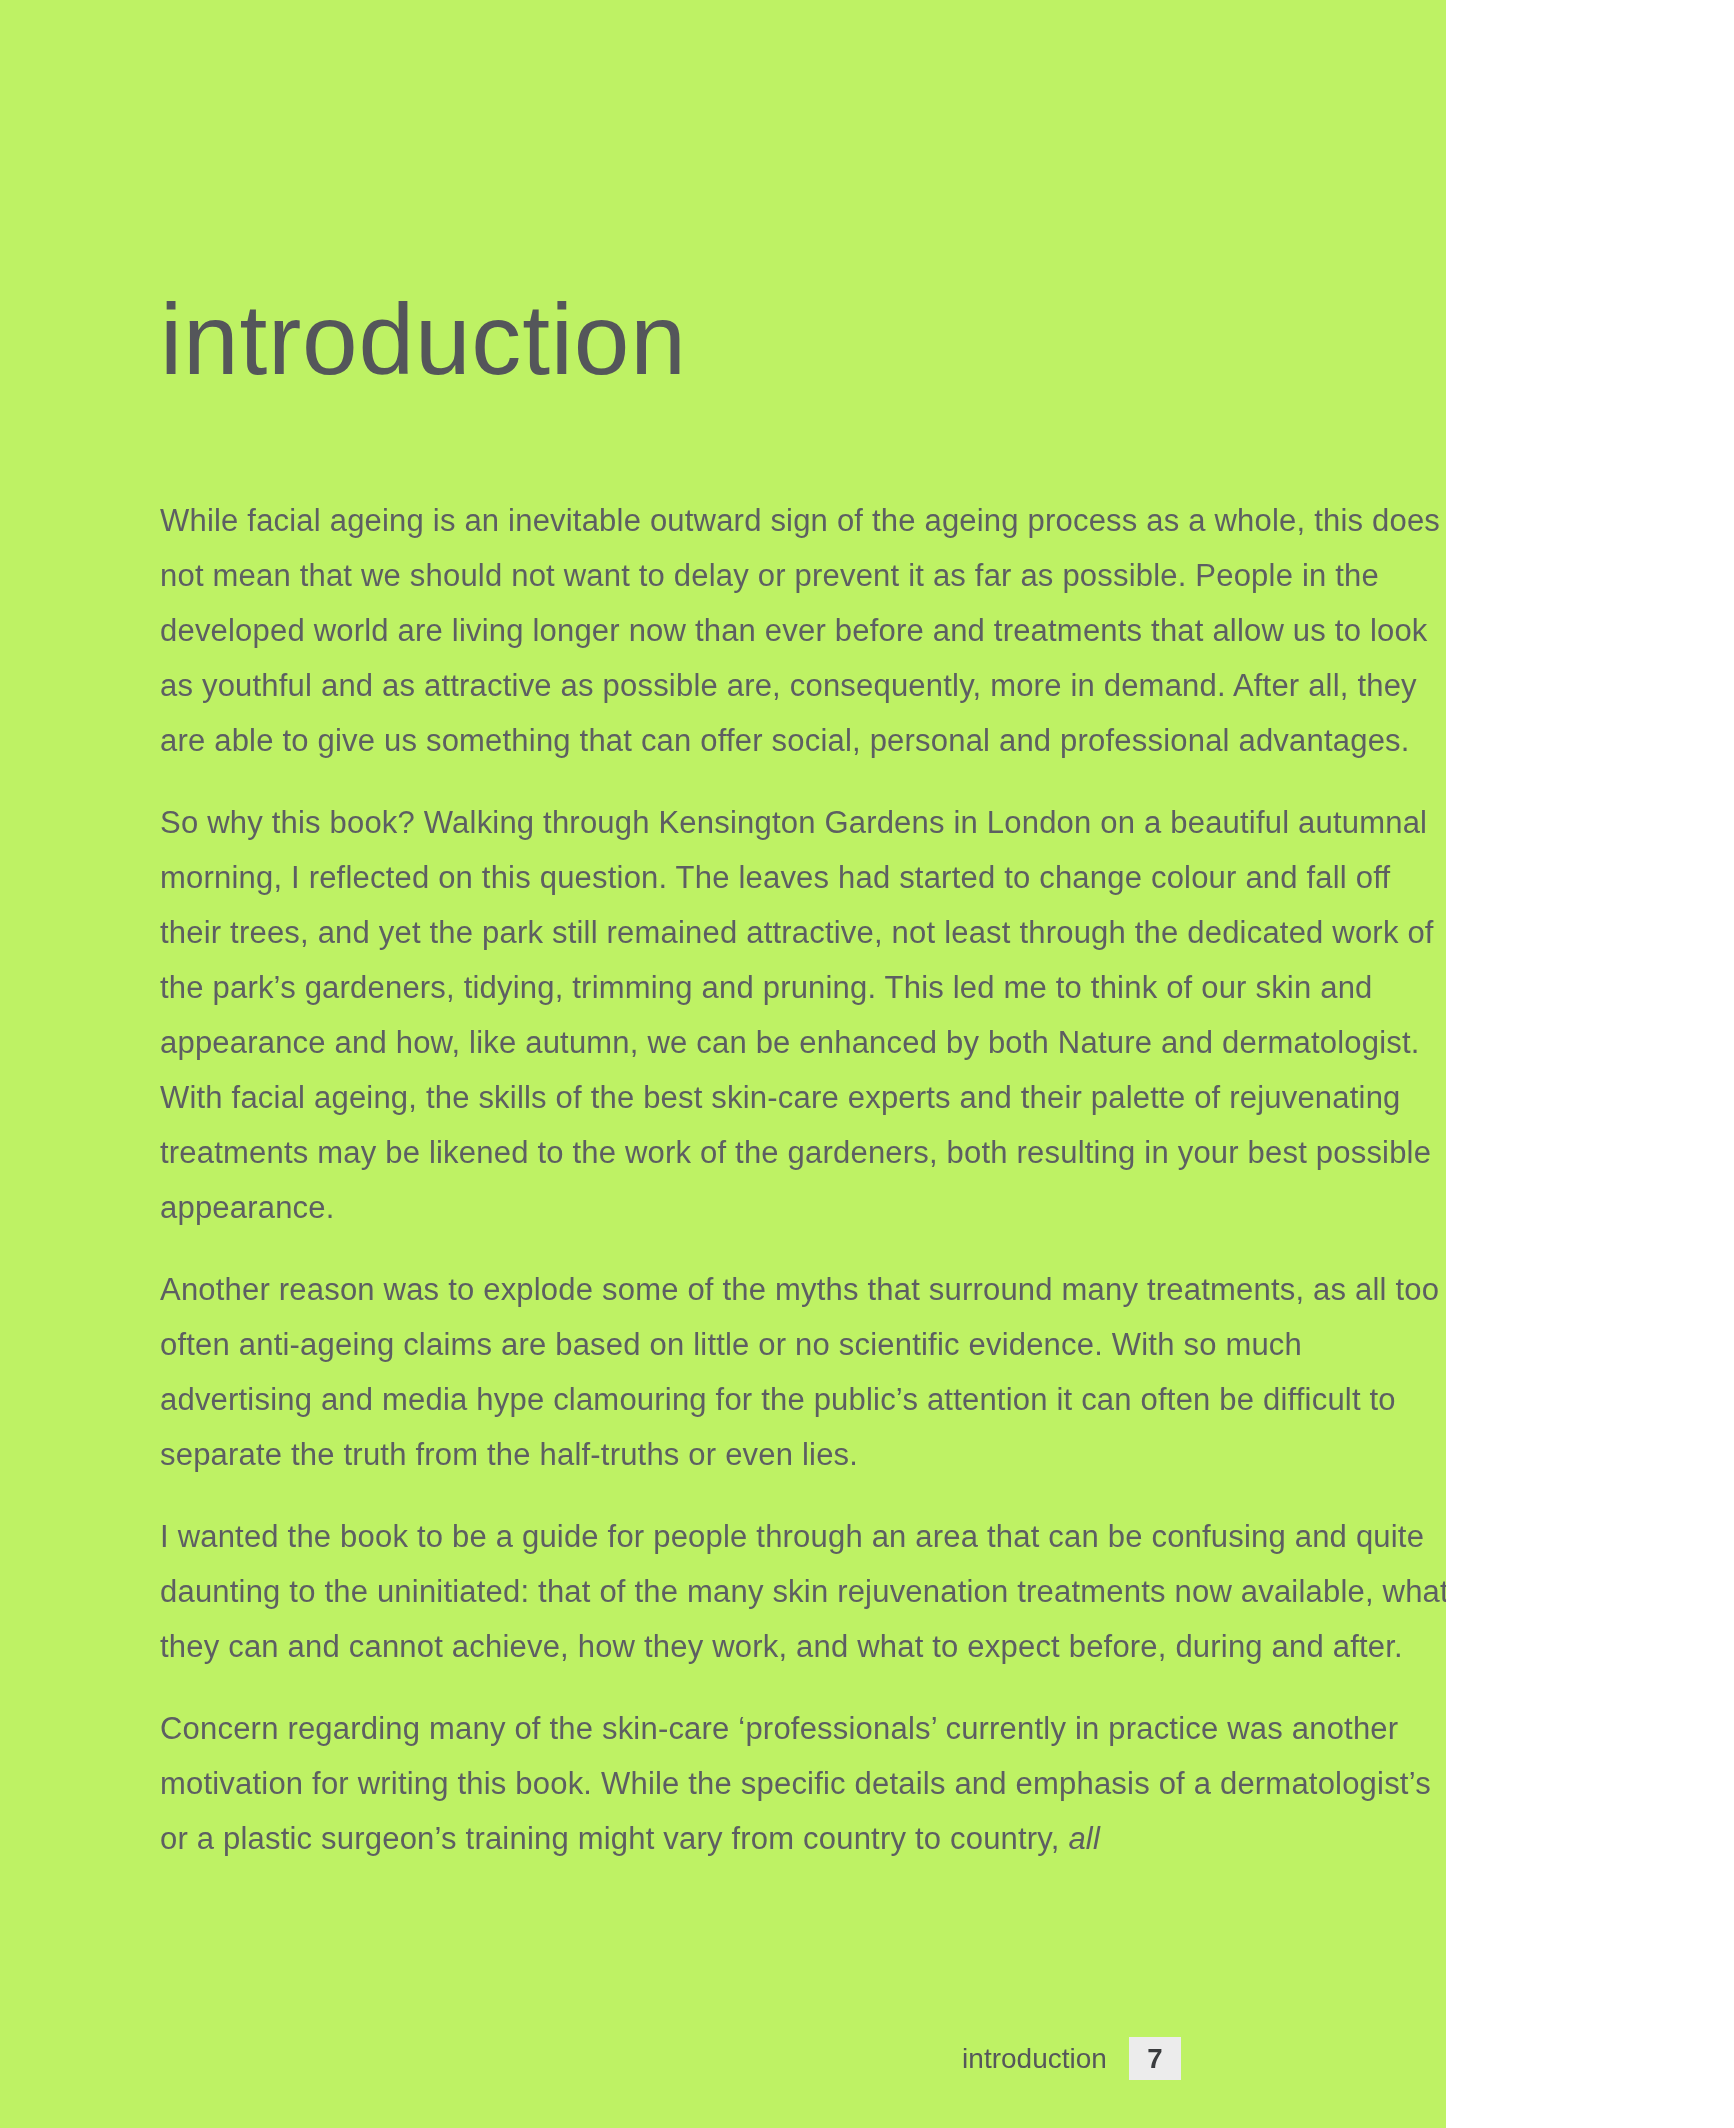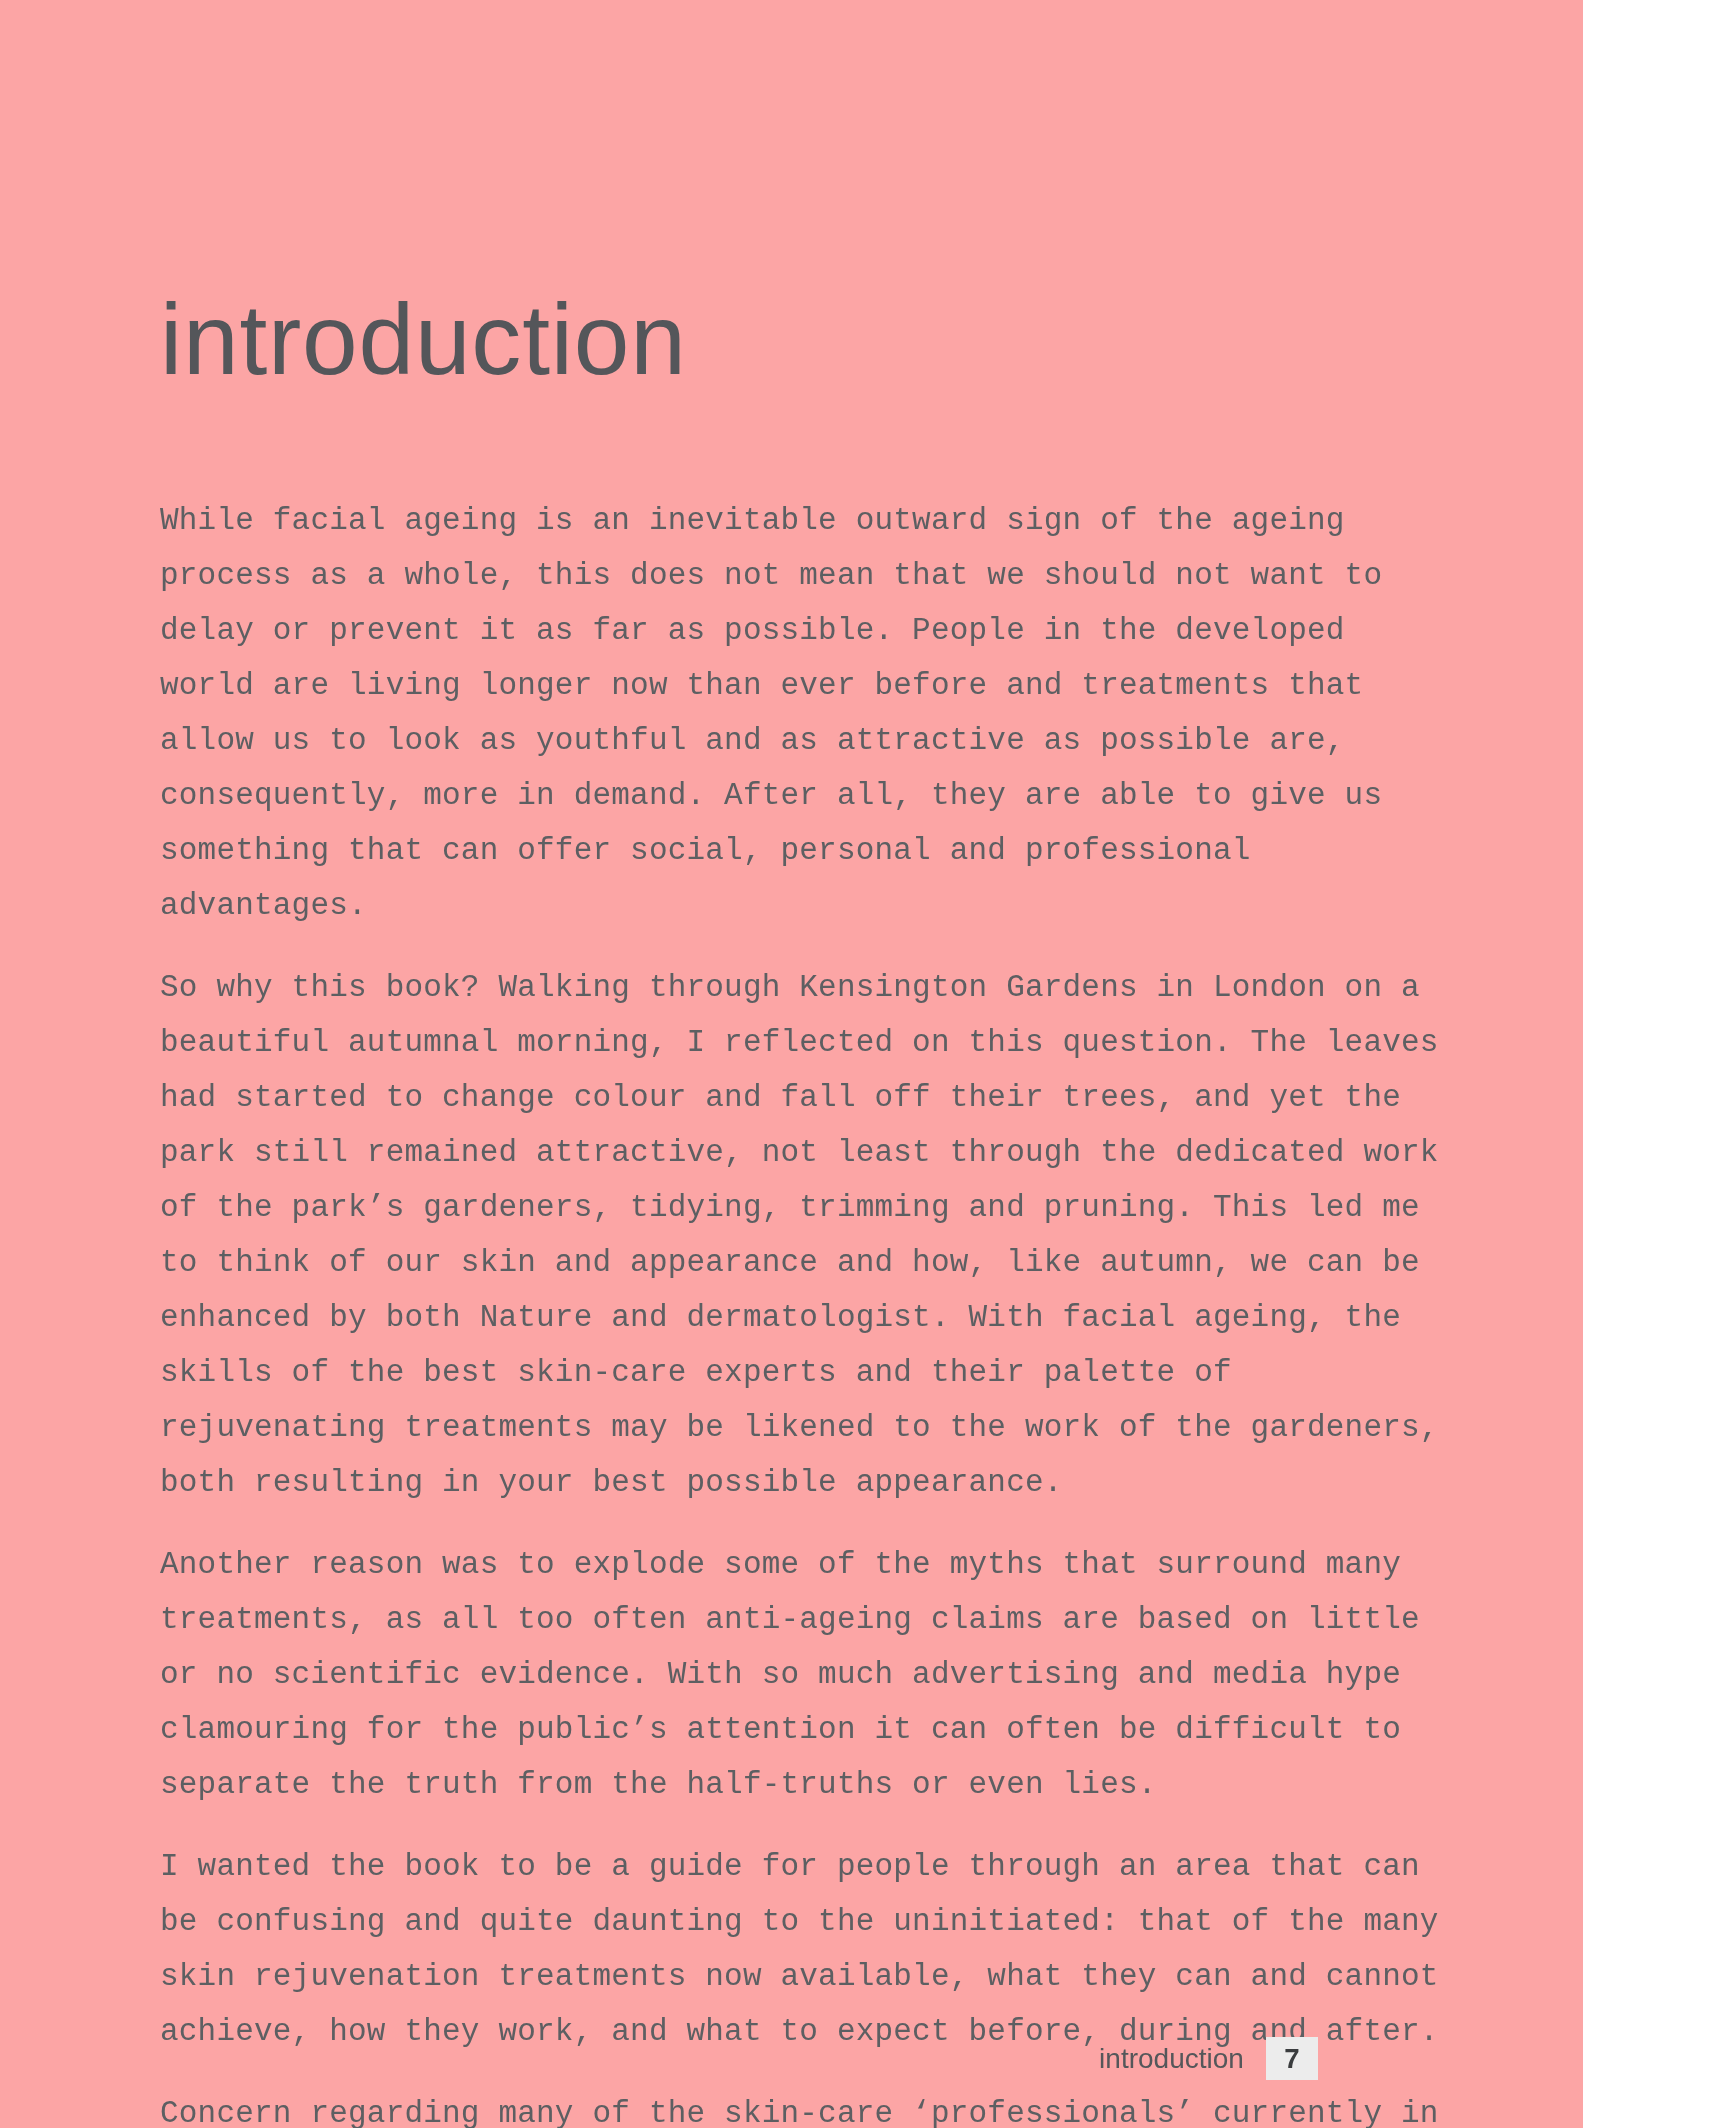--- a/index.html
+++ b/index.html
@@ -2,23 +2,23 @@
 <html style="font-size:13.4px"><head>
 <meta charset="utf-8">
 <style>
   html, body {
     margin: 0;
     padding: 0;
     background: #ffffff;
   }
   .page {
     position: relative;
-    width: 1583px;
+    width: 1446px;
     height: 2128px;
-    background: #fca5a5;
+    background: #bef264;
     font-family: "Liberation Sans", sans-serif;
     overflow: hidden;
   }
   .content {
     position: absolute;
     left: 160px;
     top: 0;
     width: 1292px;
   }
   .title {
@@ -31,21 +31,20 @@
     color: #54565a;
     letter-spacing: 0.8px;
   }
   .body-text p {
     margin: 0 0 27px 0;
     font-size: 31px;
     line-height: 55px;
     font-weight: 400;
     color: #5d5f62;
     letter-spacing: 0.2px;
-    font-family: Liberation Mono, monospace;
   }
   .body-text p em {
     font-style: italic;
   }
   .footer {
     position: absolute;
     top: 2037px;
     right: 265px;
     display: flex;
     align-items: center;

